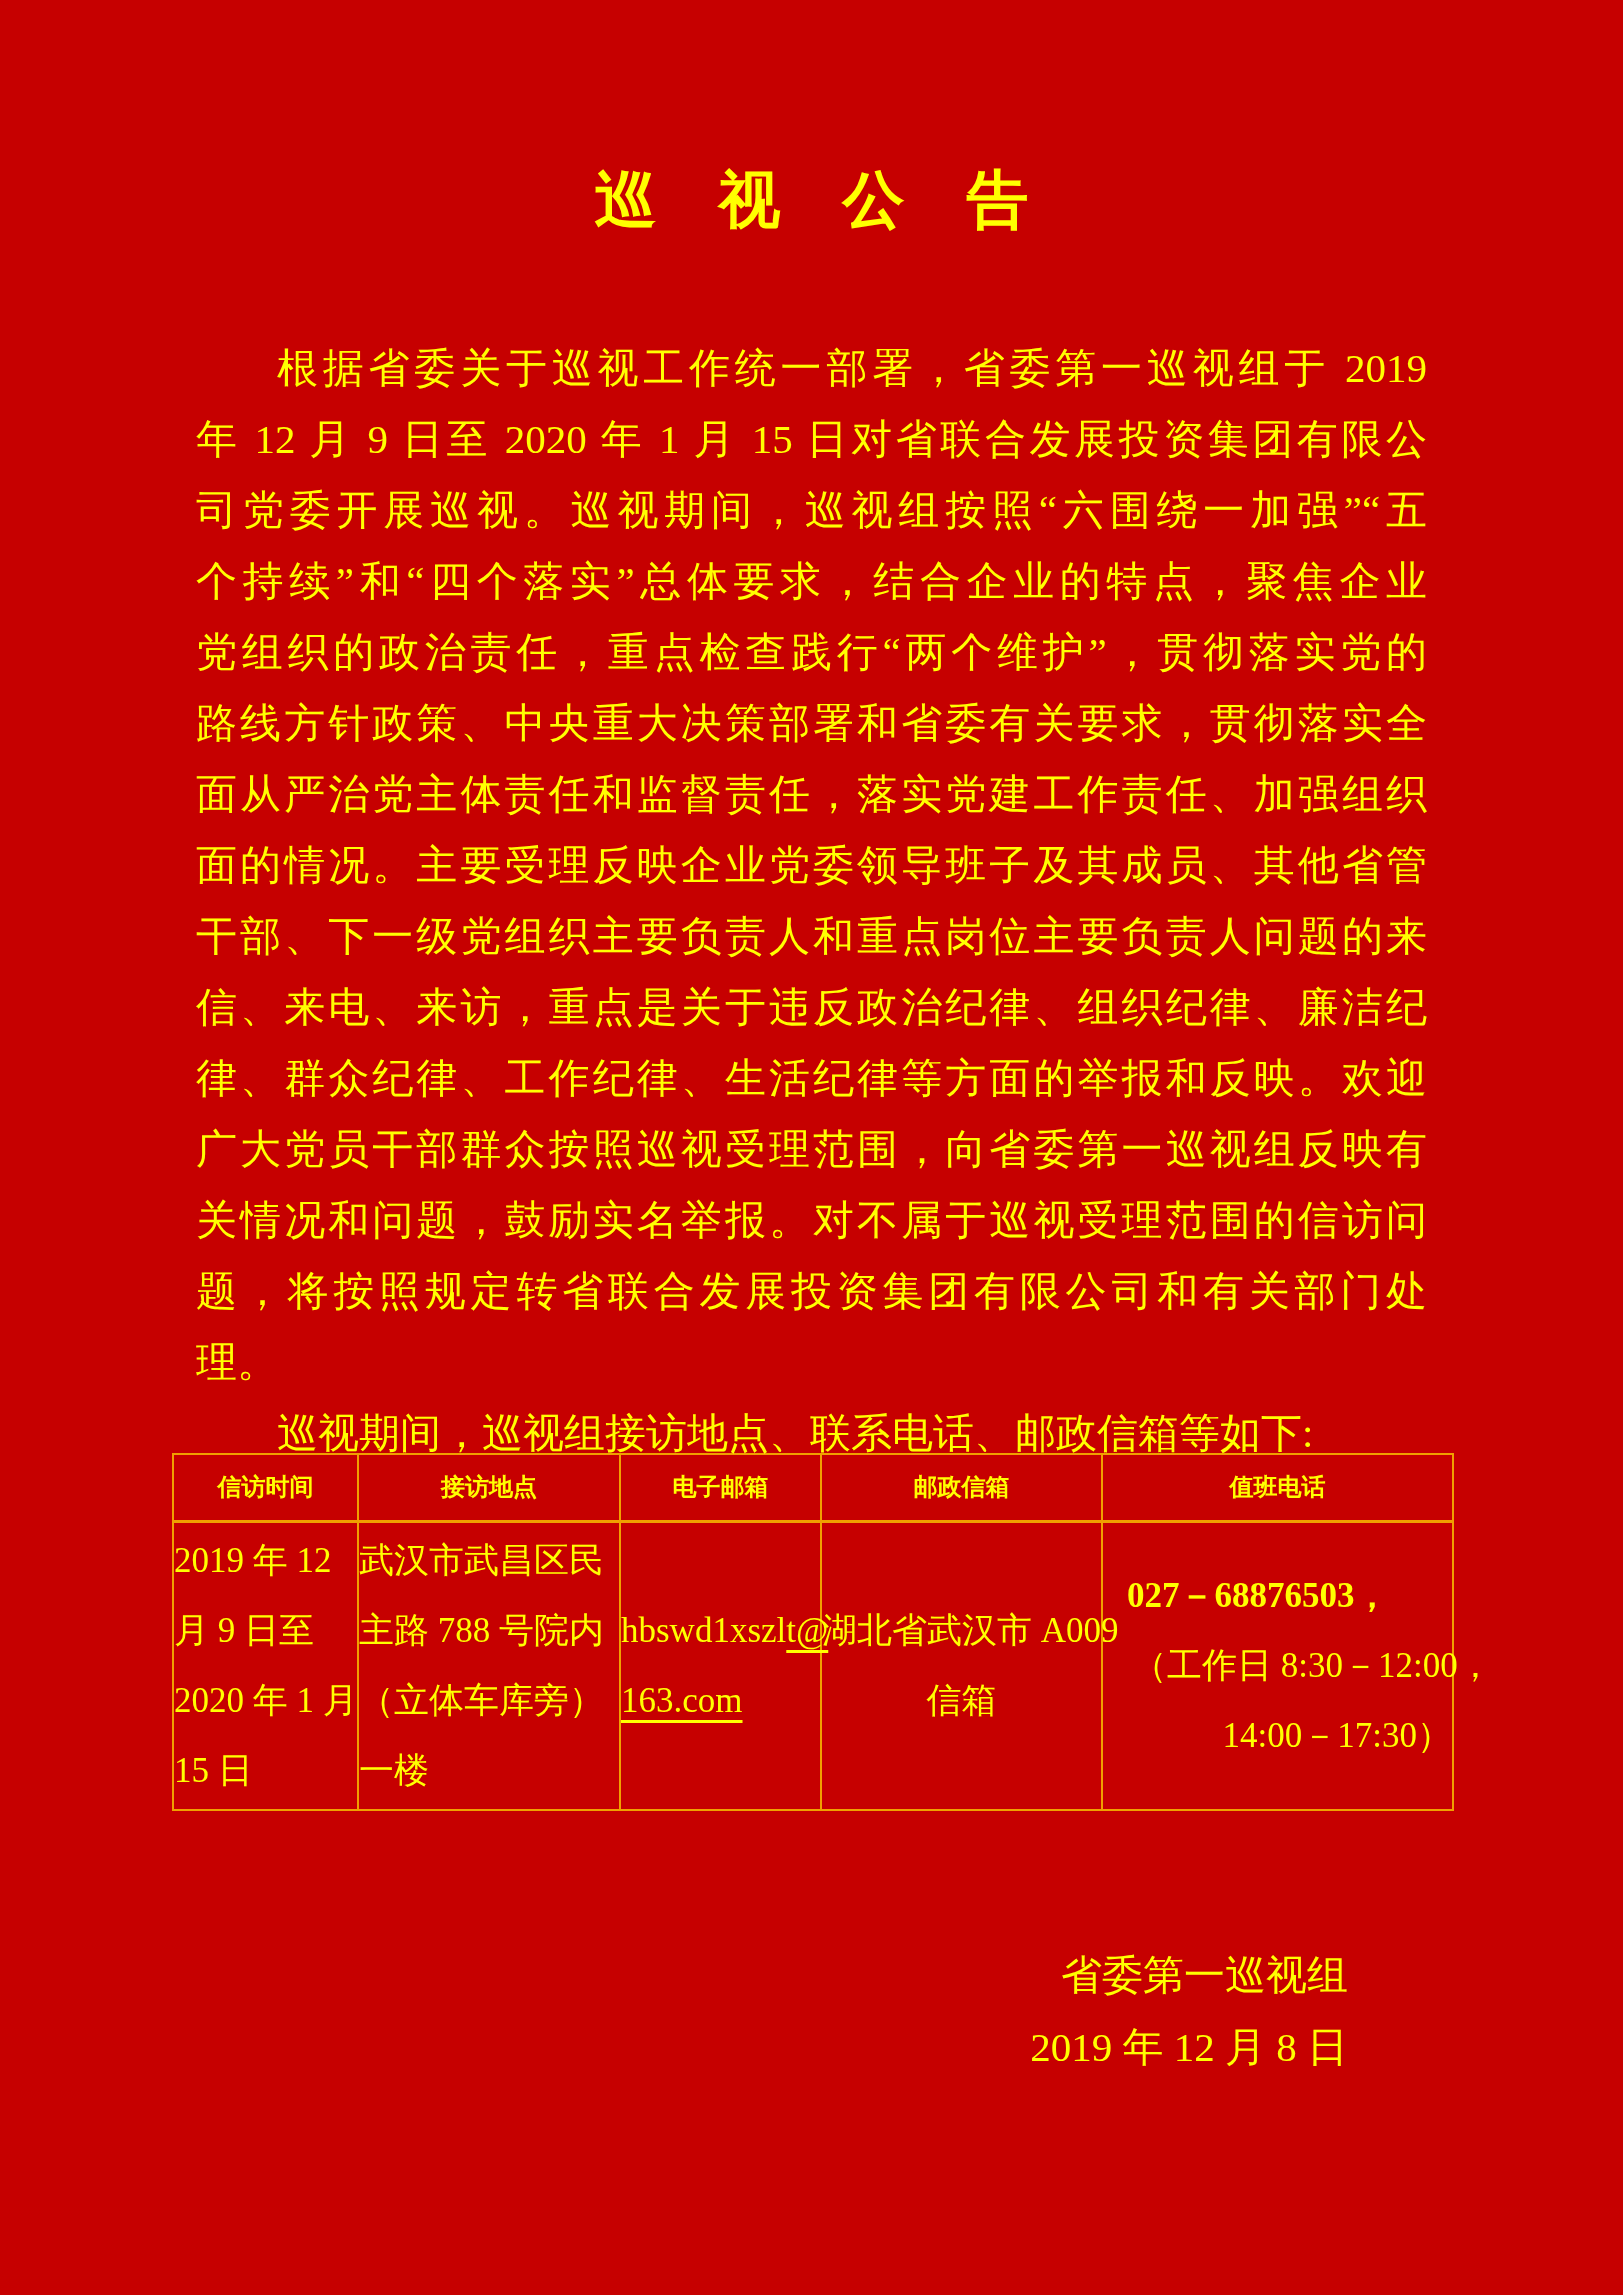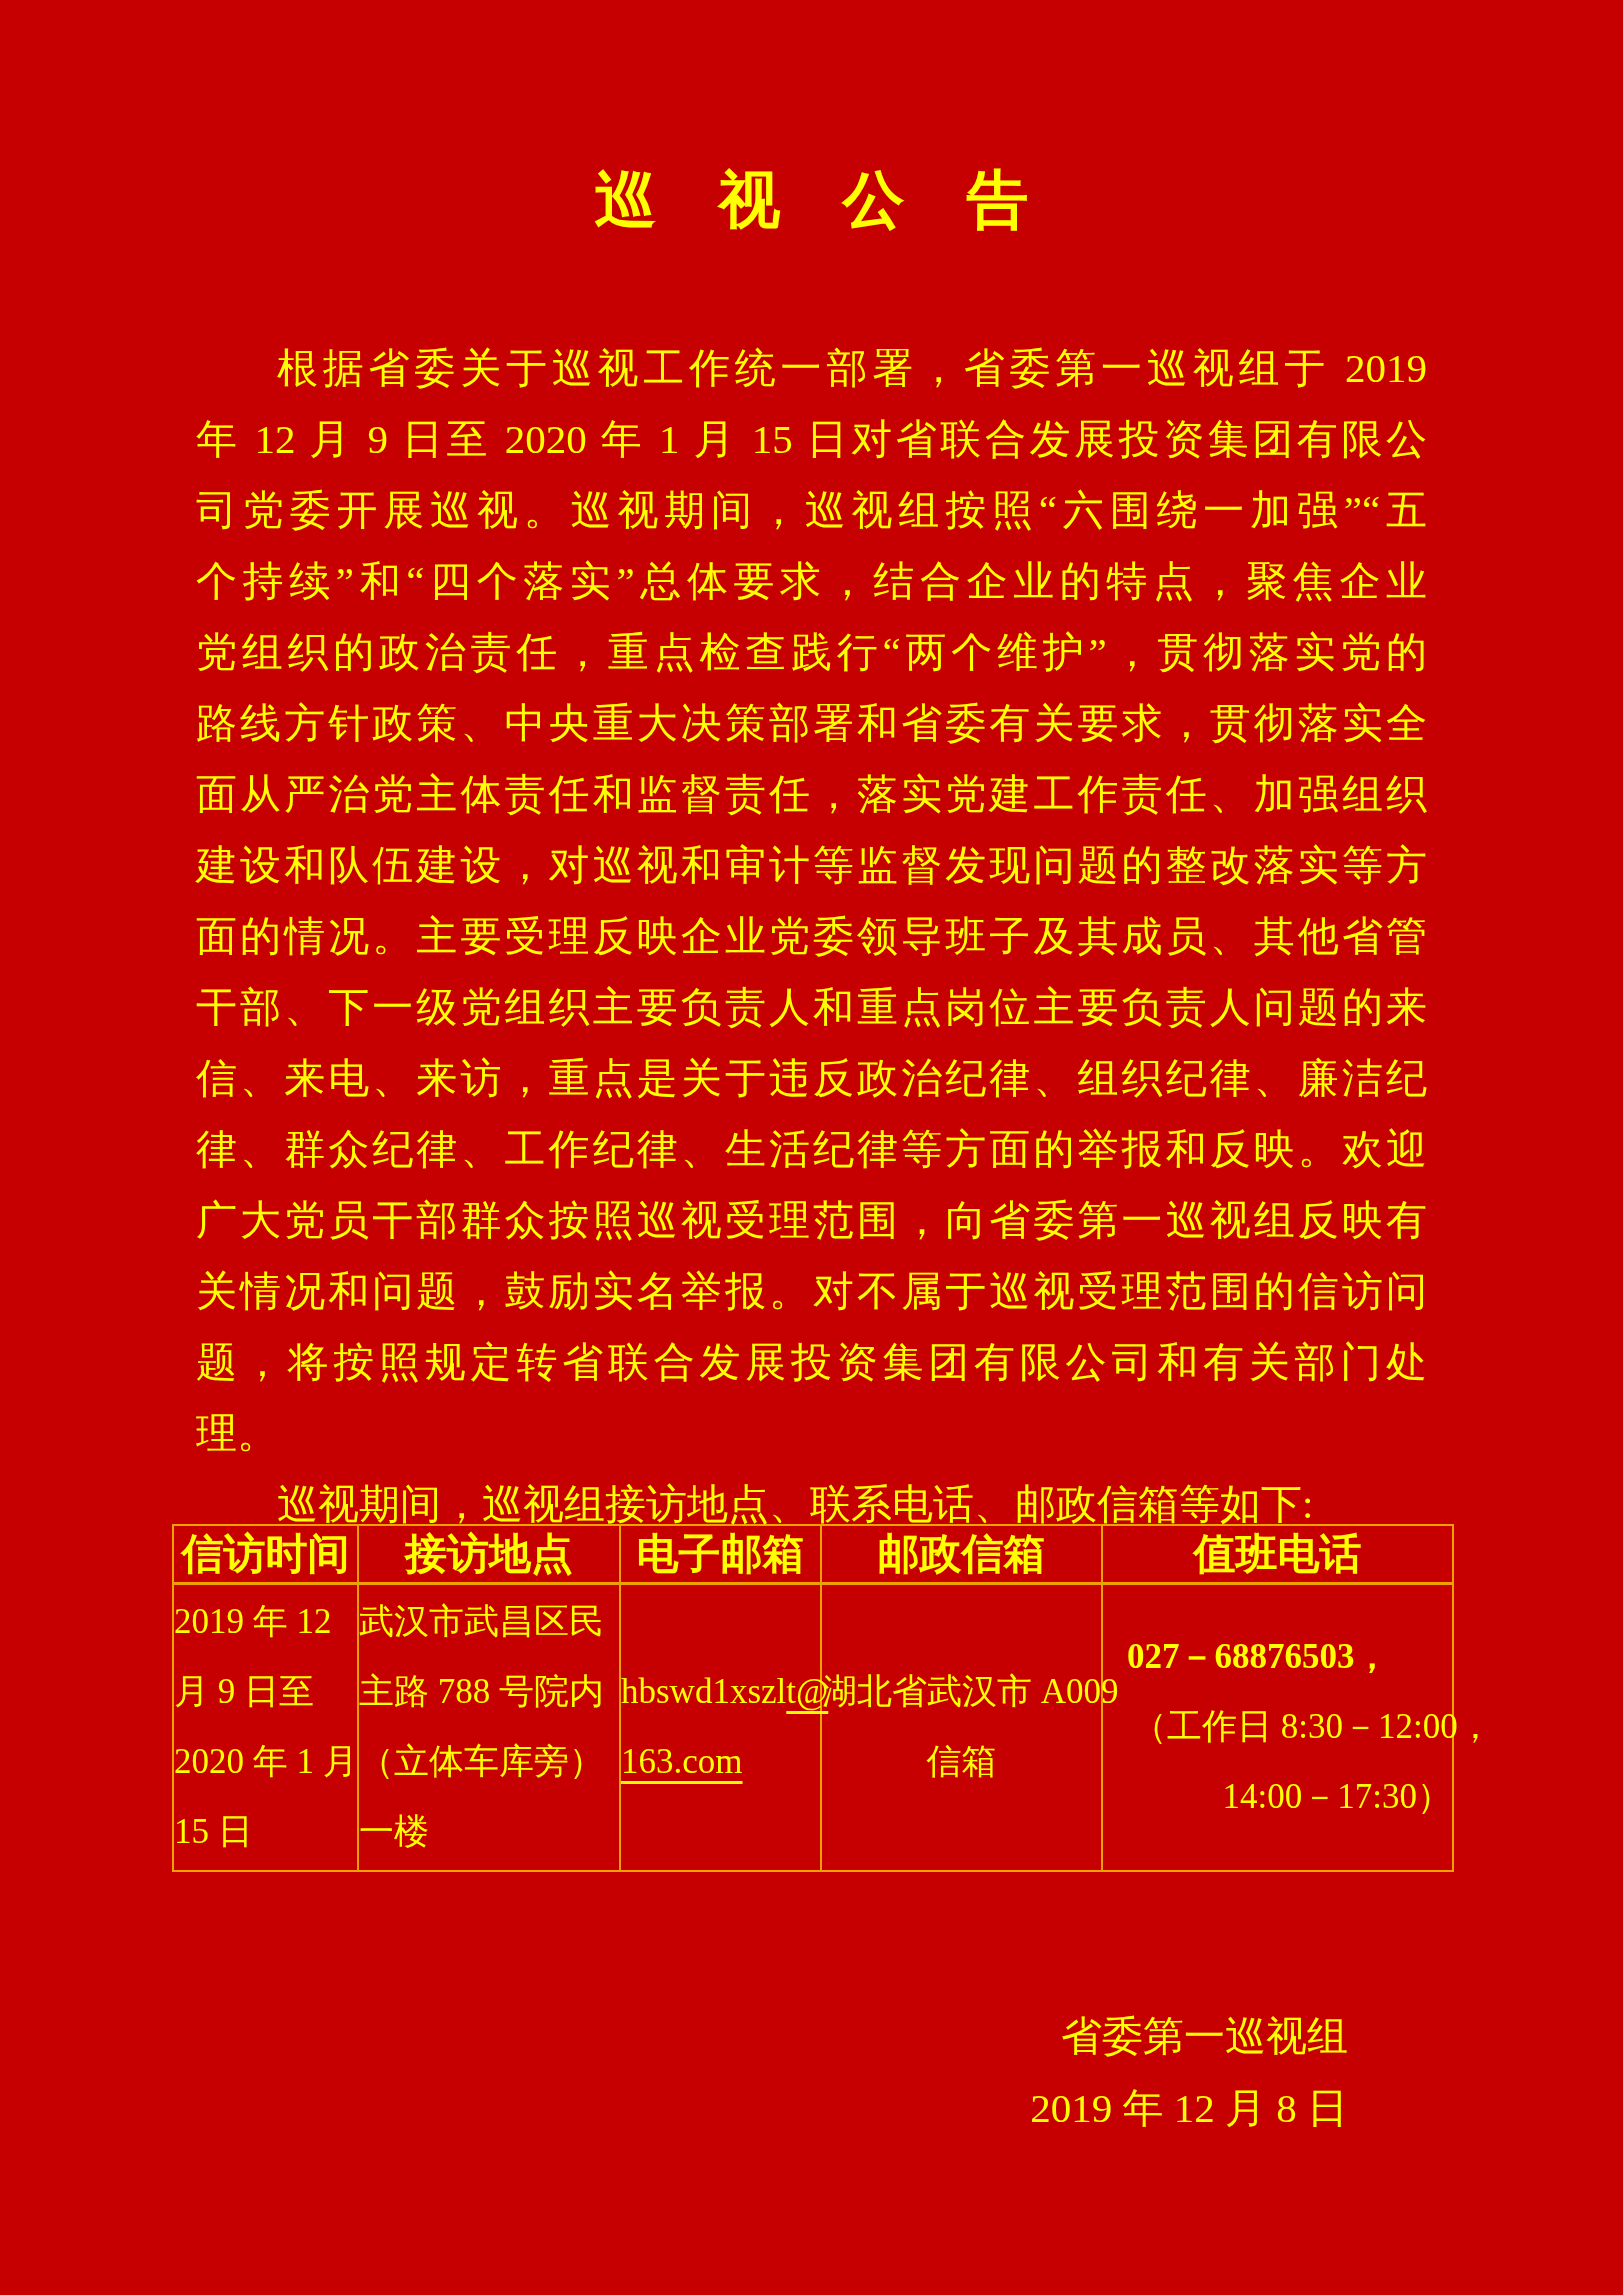--- a/index.html
+++ b/index.html
@@ -41,22 +41,22 @@
     width:1281px;
     margin-left:172px;
     margin-top:-16.4px;
   }
   .contact-table th,.contact-table td{
     border:2px solid var(--table-border,#f0a000);
     padding:0;
     overflow:visible;
   }
   .contact-table th{
-    height:52px;
-    font-size:42px;
+    height:68px;
+    font-size:24px;
     font-weight:bold;
     text-align:center;
     vertical-align:middle;
     border-radius:30px;
   }
   .contact-table thead th{border-bottom-width:3.9px;}
   .contact-table td{
     height:288px;
     vertical-align:middle;
     font-size:35px;
@@ -91,21 +91,20 @@
   <h1 class="title">巡视公告</h1>
 
   <div class="content">
     <div class="bline jl ind">根据省委关于巡视工作统一部署，省委第一巡视组于 2019</div>
     <div class="bline jl">年 12 月 9 日至 2020 年 1 月 15 日对省联合发展投资集团有限公</div>
     <div class="bline jl">司党委开展巡视。巡视期间，巡视组按照“六围绕一加强”“五</div>
     <div class="bline jl">个持续”和“四个落实”总体要求，结合企业的特点，聚焦企业</div>
     <div class="bline jl">党组织的政治责任，重点检查践行“两个维护”，贯彻落实党的</div>
     <div class="bline jl">路线方针政策、中央重大决策部署和省委有关要求，贯彻落实全</div>
     <div class="bline jl">面从严治党主体责任和监督责任，落实党建工作责任、加强组织</div>
-    <div class="bline jl">建设和队伍建设，对巡视和审计等监督发现问题的整改落实等方</div>
     <div class="bline jl">面的情况。主要受理反映企业党委领导班子及其成员、其他省管</div>
     <div class="bline jl">干部、下一级党组织主要负责人和重点岗位主要负责人问题的来</div>
     <div class="bline jl">信、来电、来访，重点是关于违反政治纪律、组织纪律、廉洁纪</div>
     <div class="bline jl">律、群众纪律、工作纪律、生活纪律等方面的举报和反映。欢迎</div>
     <div class="bline jl">广大党员干部群众按照巡视受理范围，向省委第一巡视组反映有</div>
     <div class="bline jl">关情况和问题，鼓励实名举报。对不属于巡视受理范围的信访问</div>
     <div class="bline jl">题，将按照规定转省联合发展投资集团有限公司和有关部门处</div>
     <div class="bline">理。</div>
     <div class="bline ind">巡视期间，巡视组接访地点、联系电话、邮政信箱等如下:</div>
   </div>

